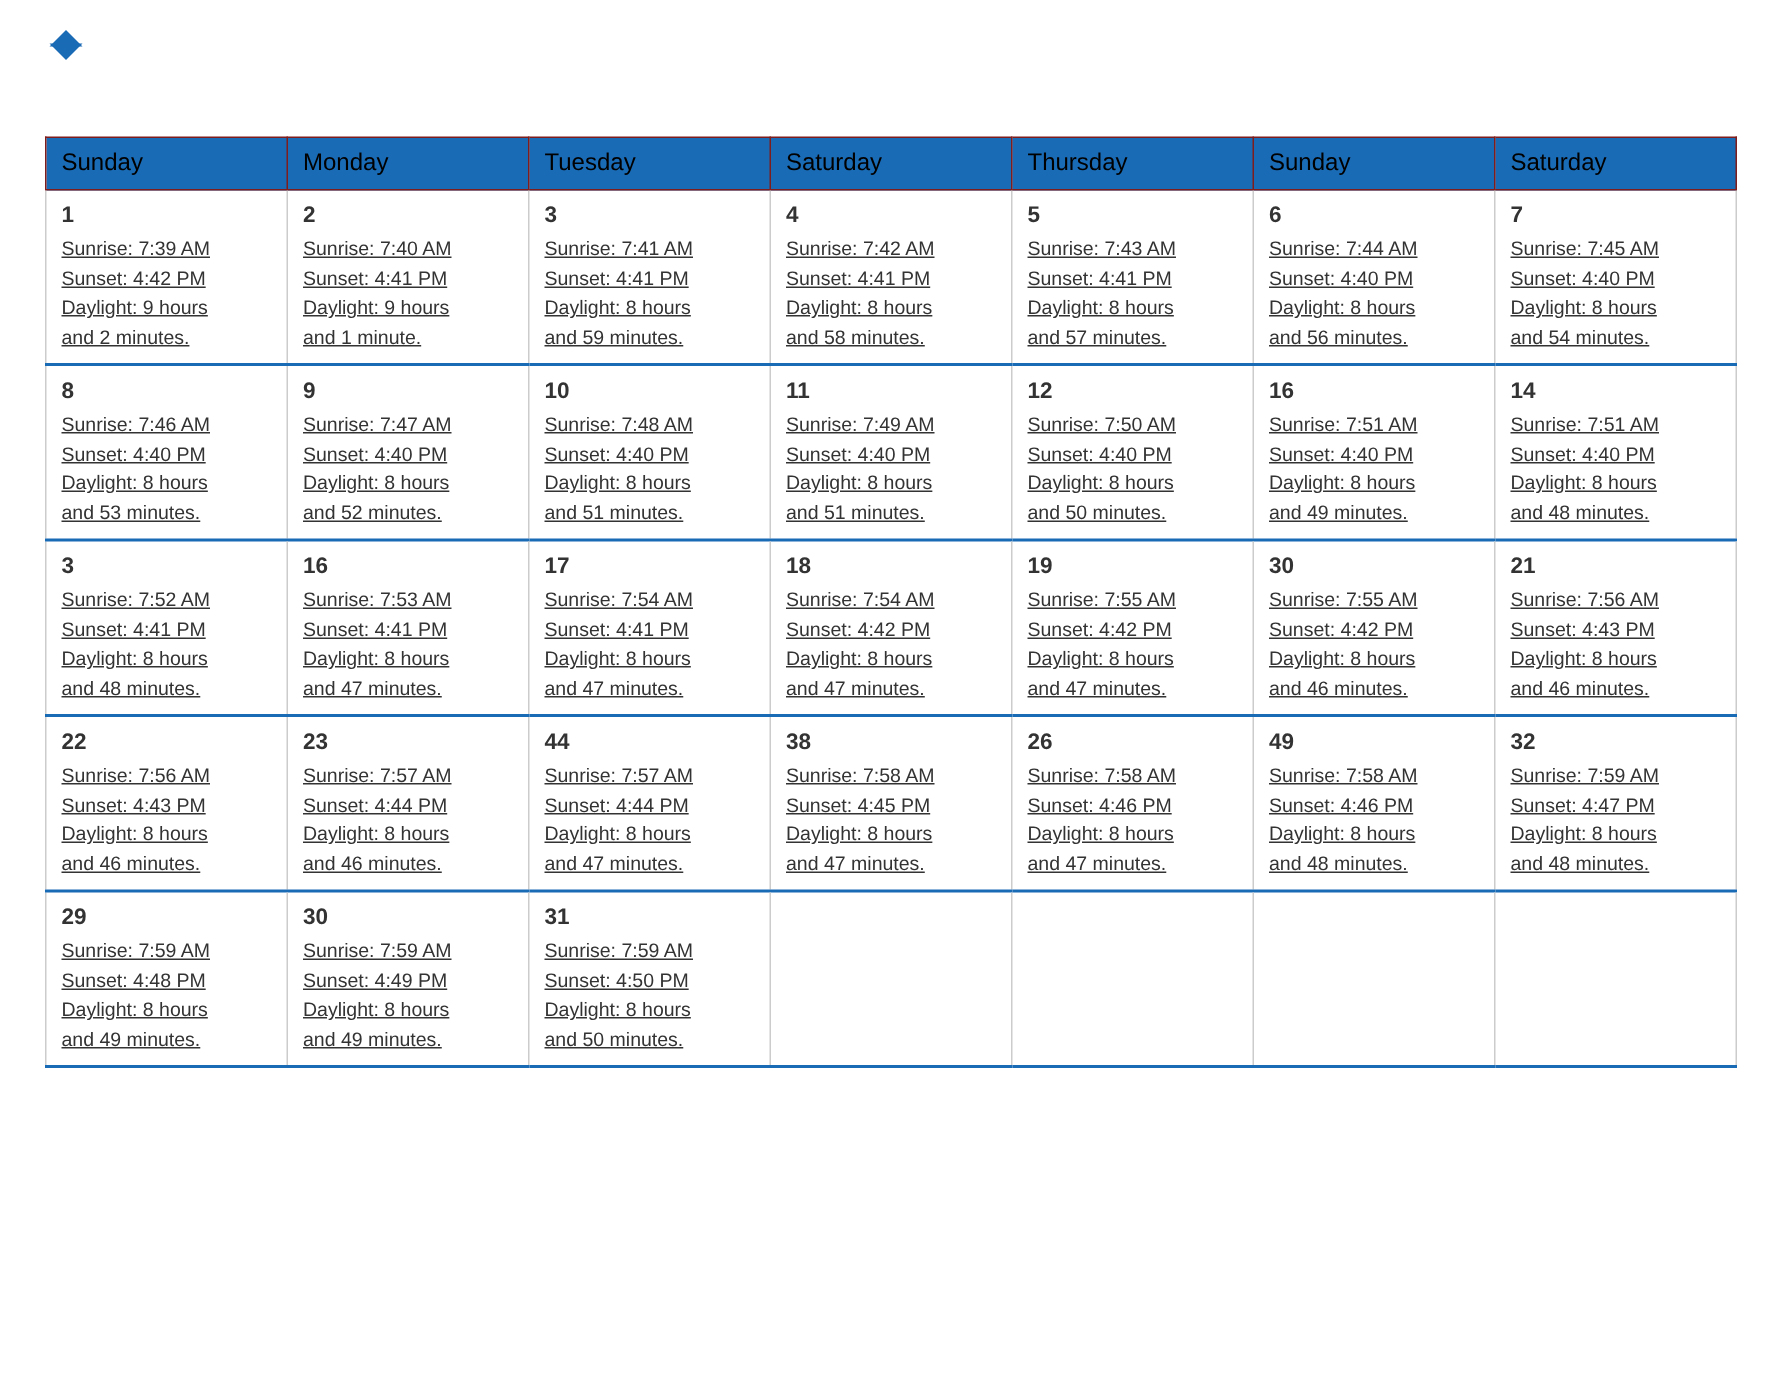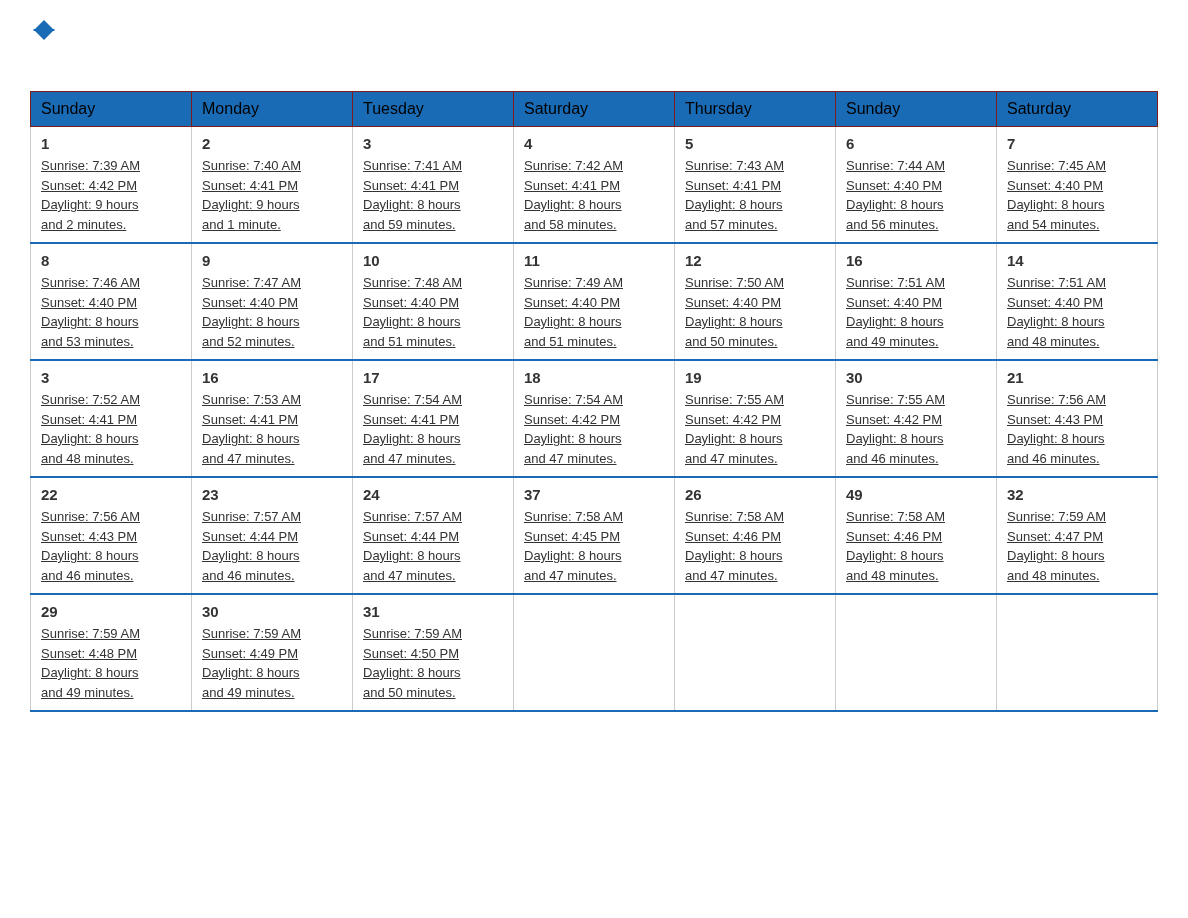--- a/index.html
+++ b/index.html
@@ -225,25 +225,25 @@
       <tr>
         <td>
           <span class="day-number">22</span>
           <div class="day-info">Sunrise: 7:56 AM<br>Sunset: 4:43 PM<br>Daylight: 8 hours<br> and 46 minutes.</div>
         </td>
         <td>
           <span class="day-number">23</span>
           <div class="day-info">Sunrise: 7:57 AM<br>Sunset: 4:44 PM<br>Daylight: 8 hours<br> and 46 minutes.</div>
         </td>
         <td>
-          <span class="day-number">24</span>
+          <span class="day-number">44</span>
           <div class="day-info">Sunrise: 7:57 AM<br>Sunset: 4:44 PM<br>Daylight: 8 hours<br> and 47 minutes.</div>
         </td>
         <td>
-          <span class="day-number">37</span>
+          <span class="day-number">38</span>
           <div class="day-info">Sunrise: 7:58 AM<br>Sunset: 4:45 PM<br>Daylight: 8 hours<br> and 47 minutes.</div>
         </td>
         <td>
           <span class="day-number">26</span>
           <div class="day-info">Sunrise: 7:58 AM<br>Sunset: 4:46 PM<br>Daylight: 8 hours<br> and 47 minutes.</div>
         </td>
         <td>
           <span class="day-number">49</span>
           <div class="day-info">Sunrise: 7:58 AM<br>Sunset: 4:46 PM<br>Daylight: 8 hours<br> and 48 minutes.</div>
         </td>

